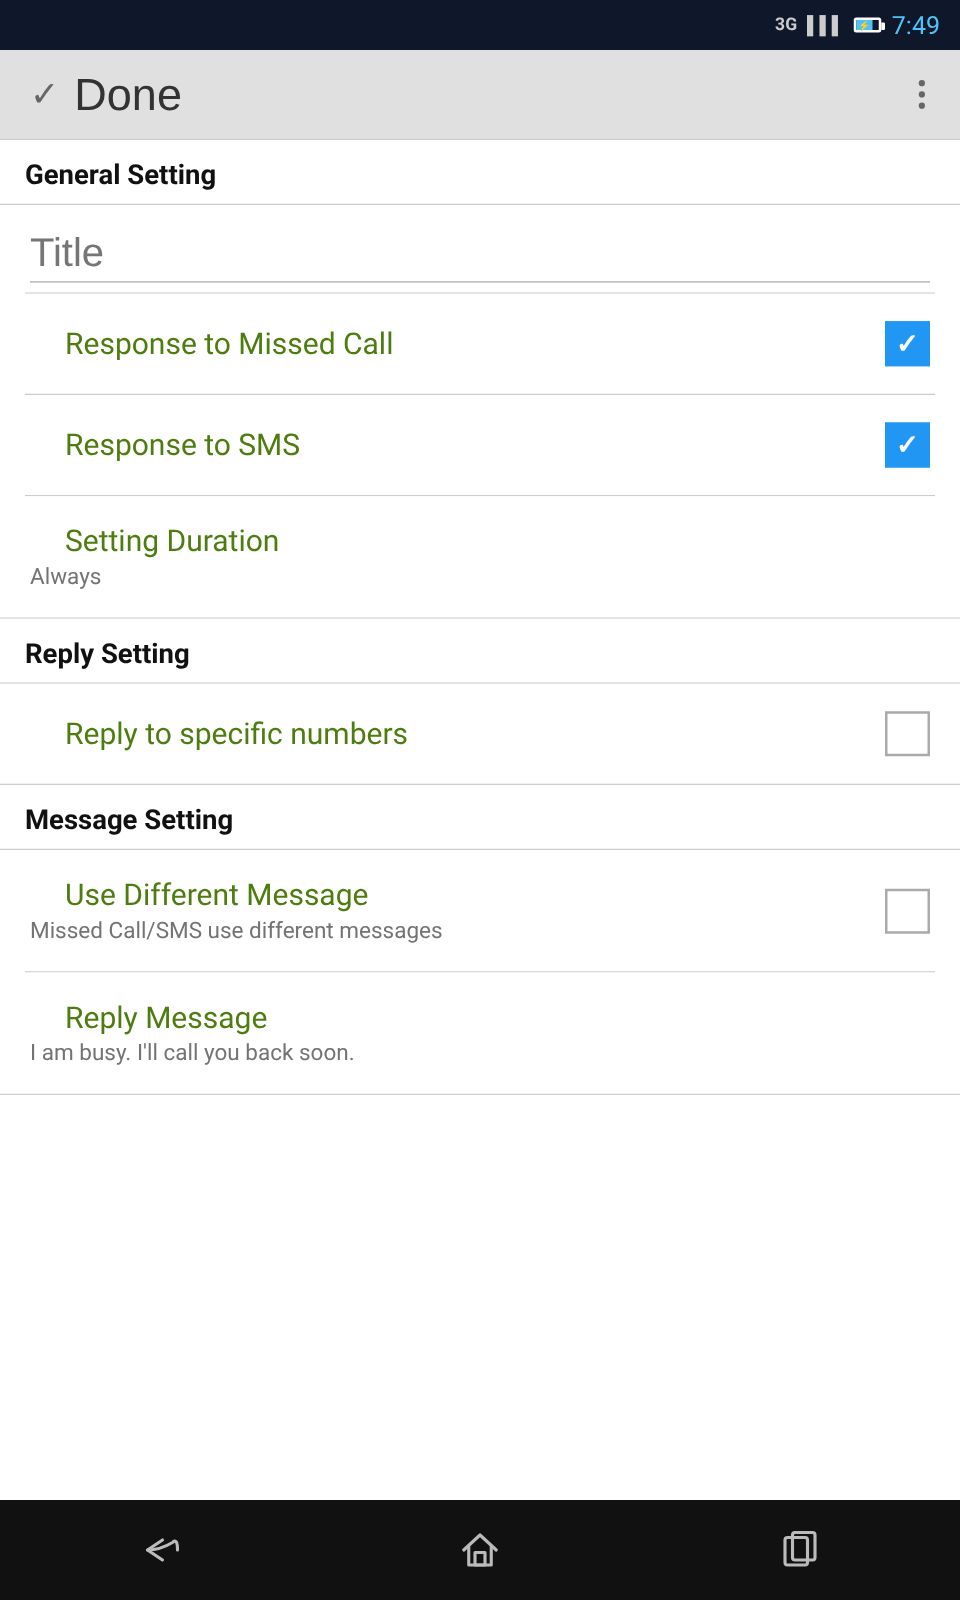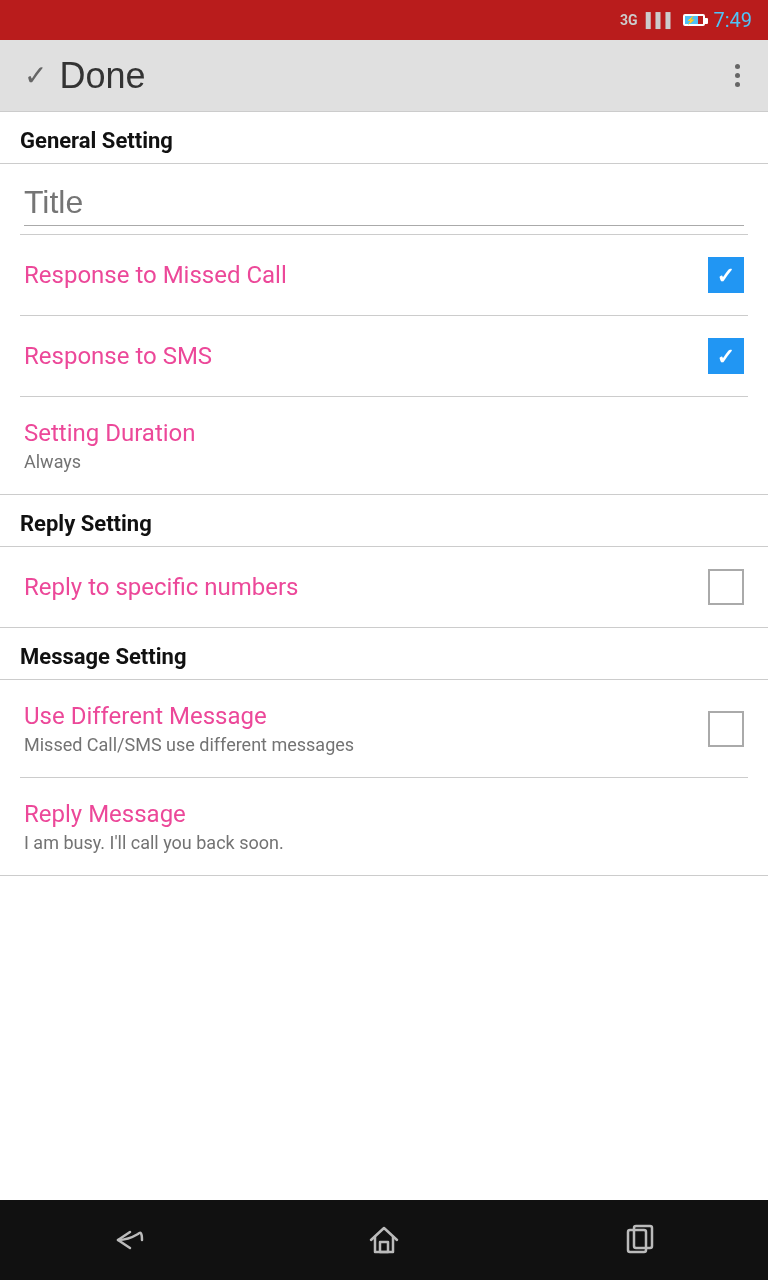--- a/index.html
+++ b/index.html
@@ -9,21 +9,21 @@
       height: 1280px;
       background: #f5f5f5;
       font-family: 'Roboto', Arial, sans-serif;
       overflow: hidden;
       display: flex;
       flex-direction: column;
     }
 
     
     .status-bar {
-      background: #b91c1c;
+      background: #0f172a;
       color: #fff;
       height: 40px;
       display: flex;
       align-items: center;
       justify-content: flex-end;
       padding: 0 16px;
       gap: 8px;
       font-size: 18px;
       font-weight: bold;
       flex-shrink: 0;
@@ -144,21 +144,22 @@
       justify-content: space-between;
       padding: 22px 24px;
       background: #fff;
       cursor: pointer;
     }
     .setting-row-content {
       flex: 1;
     }
     .setting-row-title {
       font-size: 24px;
-      color: #ec4899;
+      color: #4d7c0f;
+      margin-left: 28px;
     }
     .setting-row-subtitle {
       font-size: 18px;
       color: #737373;
       margin-top: 4px;
     }
 
     
     .title-row {
       padding: 16px 24px 8px 24px;

